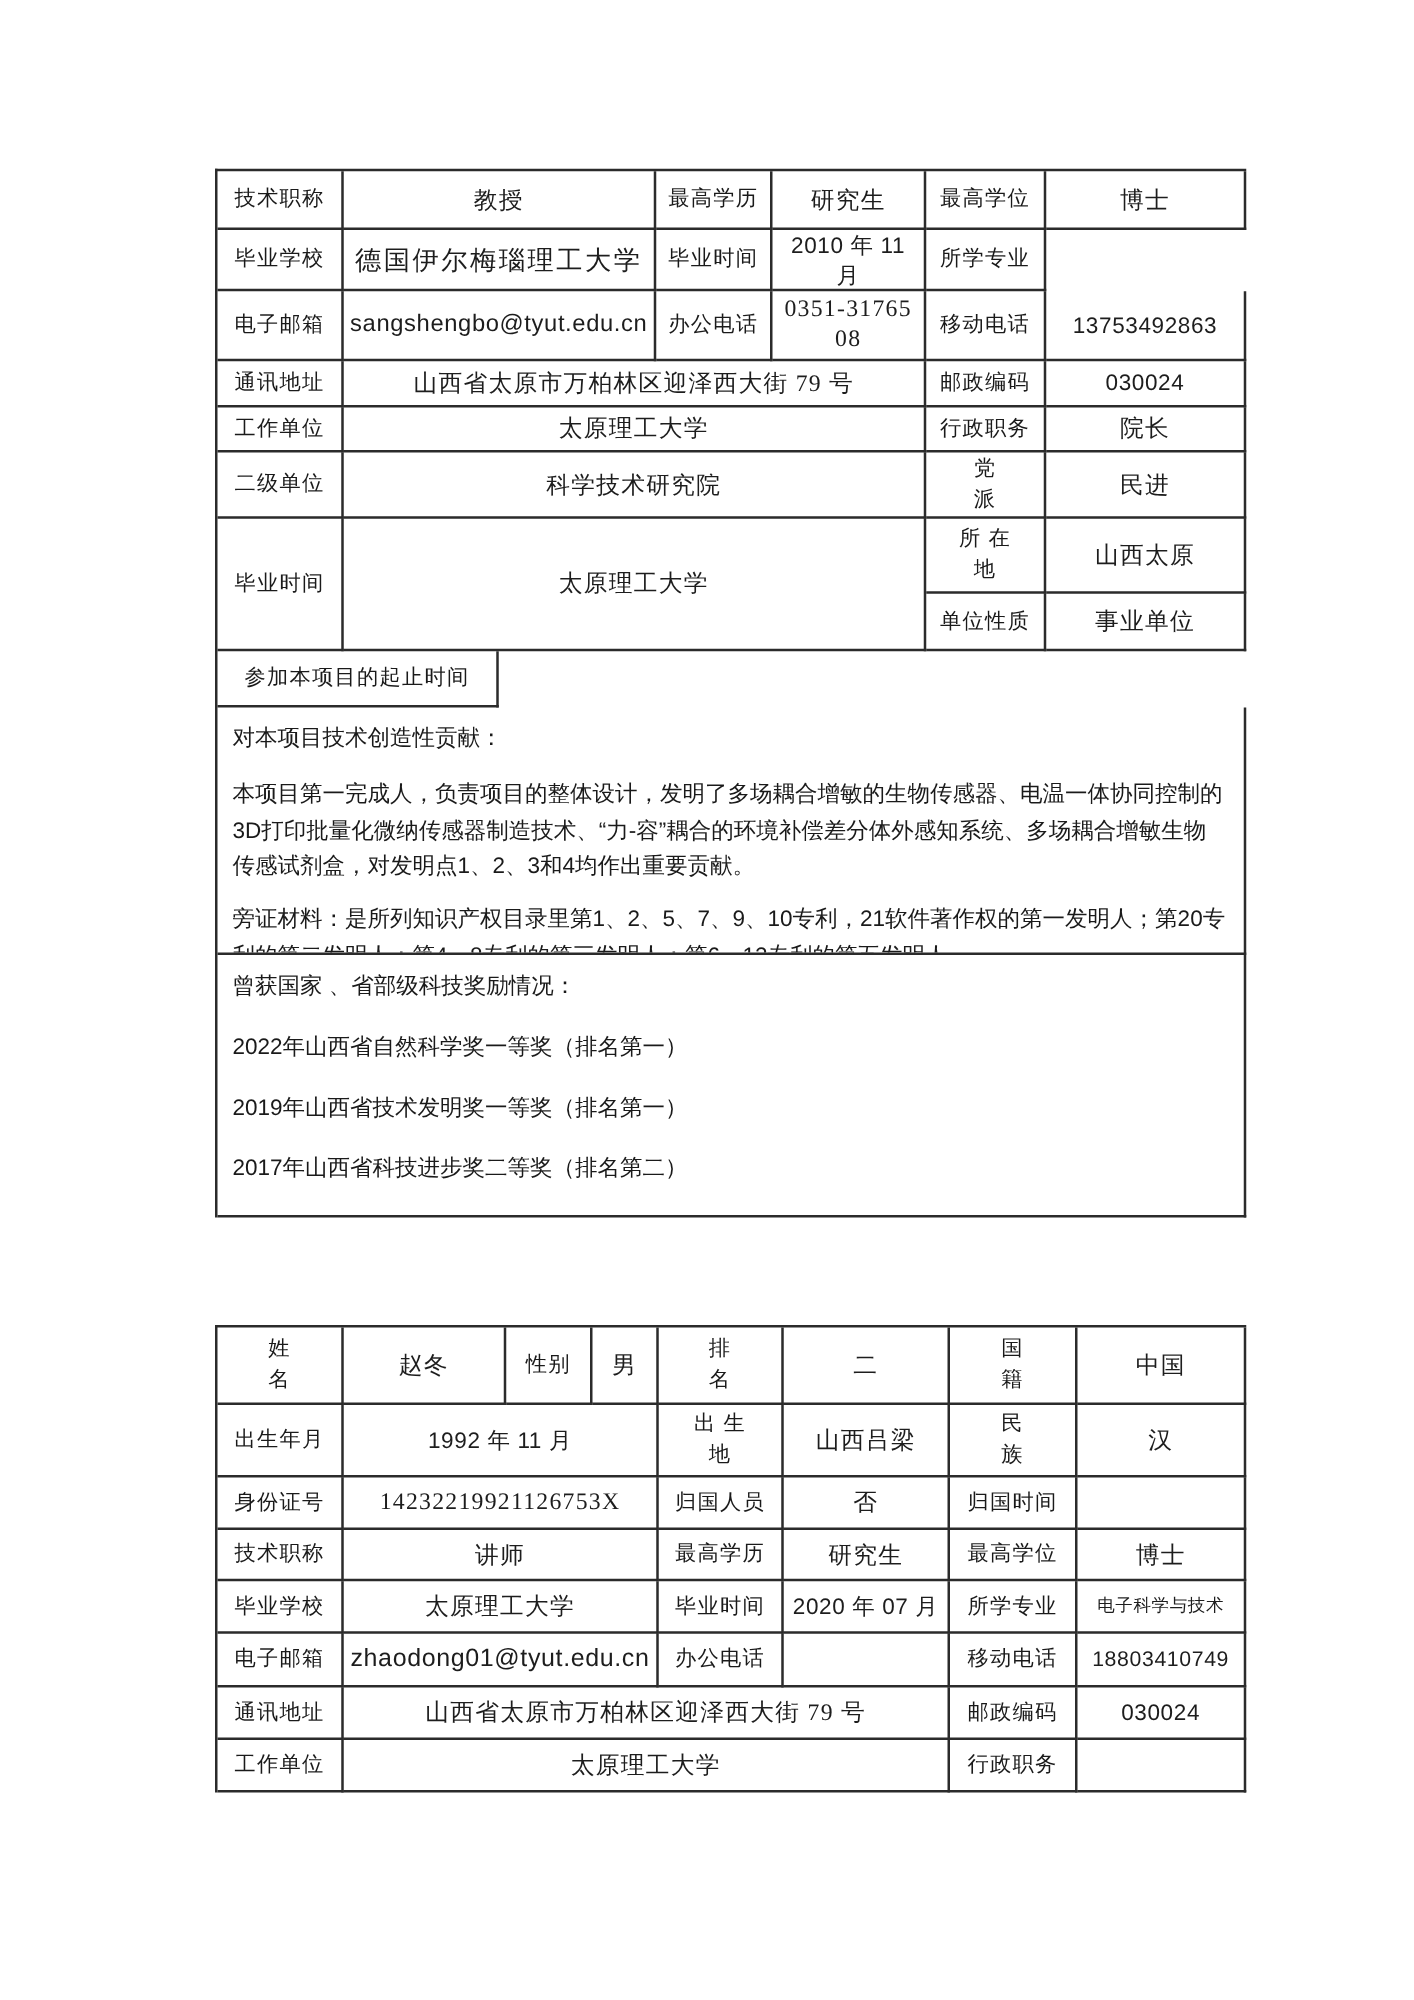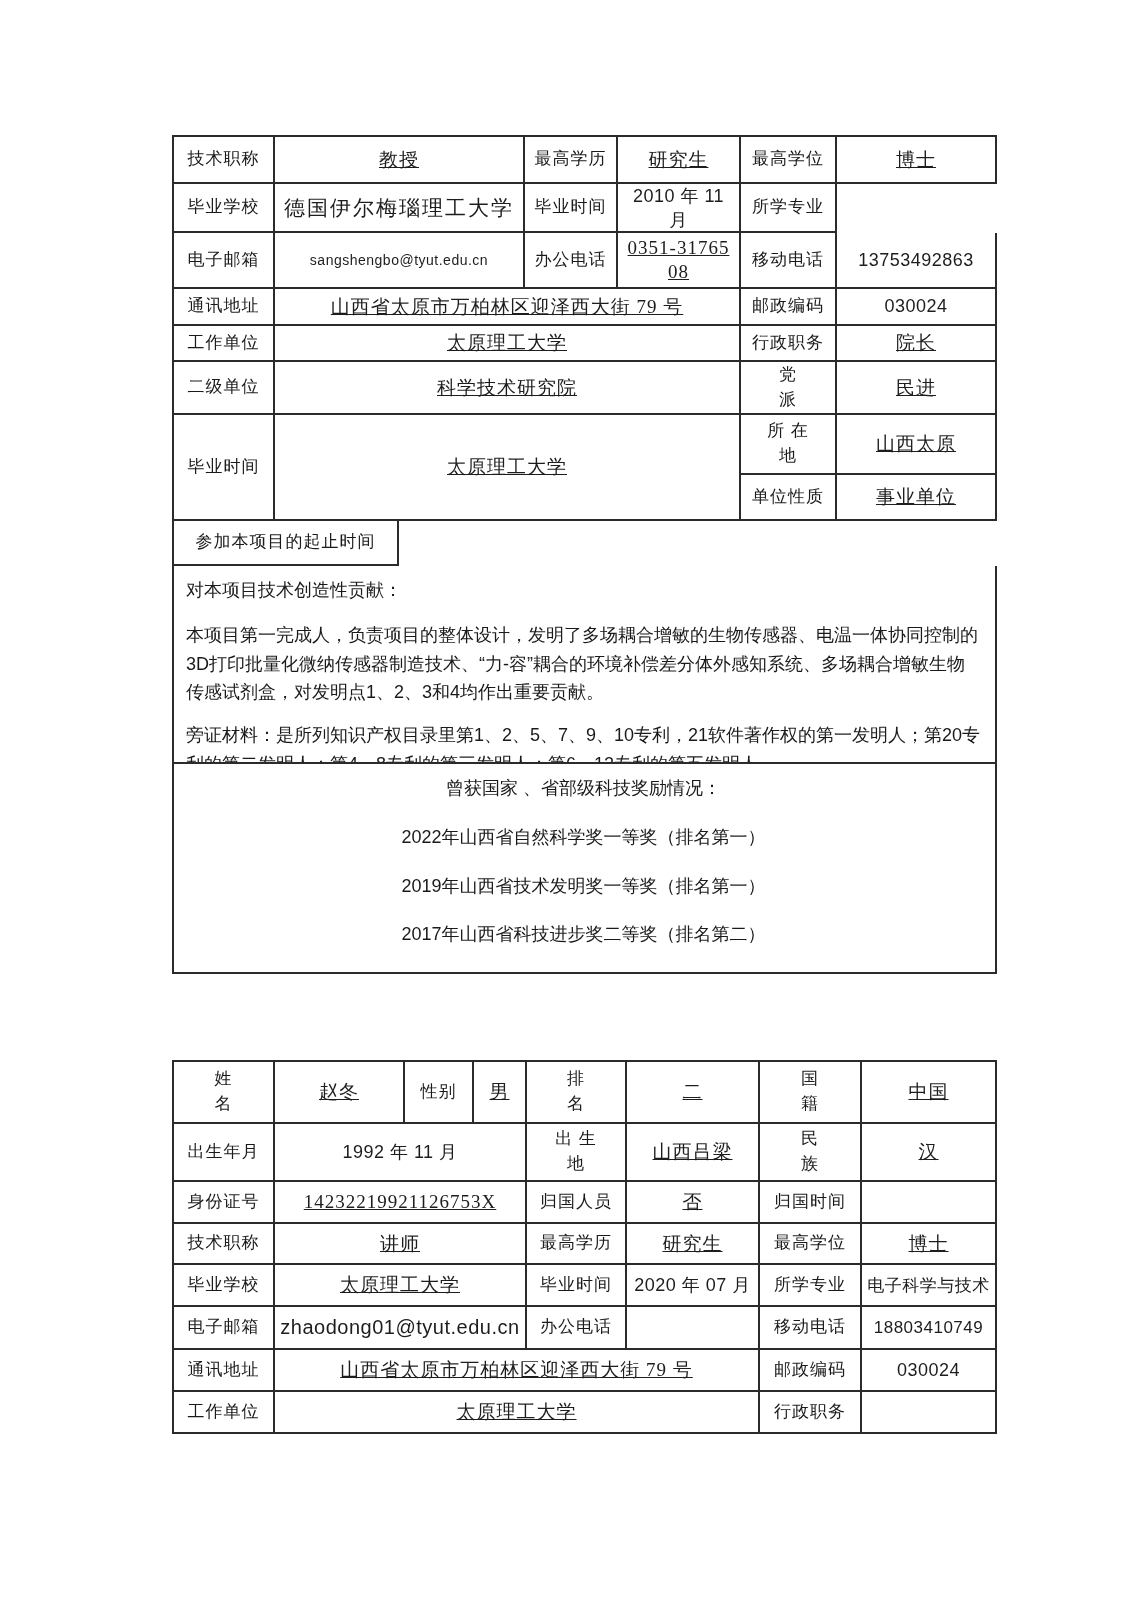--- a/index.html
+++ b/index.html
@@ -14,33 +14,33 @@
   }
   .c {
     border-right:2px solid #2b2b2b; border-bottom:2px solid #2b2b2b;
     box-sizing:border-box; display:flex; align-items:center; justify-content:center;
     padding:2px 5px; overflow:hidden; text-align:center;
   }
   .lab {
     font-family:"Liberation Sans", sans-serif; font-size:17px; letter-spacing:1px;
     white-space:pre-line; line-height:1.45; color:#1a1a1a;
   }
-  .vs  { font-family:"Liberation Serif", serif; font-size:19px; letter-spacing:1px;text-decoration:underline; }
+  .vs  { font-family:"Liberation Serif", serif; font-size:19px; letter-spacing:1px; }
   .vs-lg { font-family:"Liberation Serif", serif; font-size:21px; letter-spacing:2px; }
-  .vs-sm { font-family:"Liberation Serif", serif; font-size:17px; letter-spacing:0.5px; }
+  .vs-sm { font-family:"Liberation Serif", serif; font-size:14px; letter-spacing:0.5px; }
   .vn  { font-family:"Liberation Sans", sans-serif; font-size:18px; letter-spacing:0.5px; }
   .wrap-digits { word-break:break-all; line-height:1.25; }
   .block {
     display:block; text-align:left; padding:10px 14px 6px 12px;
     font-family:"Liberation Sans", sans-serif; font-size:18px; line-height:1.6;
     color:#1a1a1a;
   }
   .block p { margin:0 0 14px 0; }
   .block .bt { margin-bottom:16px; }
-  .awards p { margin:0 0 20px 0;text-align:center; }
+  .awards p { margin:0 0 20px 0; }
 </style>
 </head>
 <body>
 
 <div class="page">
 
   <div class="tbl" style="left:172px; top:135px;
               grid-template-columns:101px 124px 126px 93px 123px 96px 160px;
               grid-template-rows:47px 49px 56px 37px 36px 53px 60px 46px 45px 198px 210px;">
 
@@ -51,21 +51,21 @@
     <div class="c lab" style="grid-area:1/6/2/7">最高学位</div>
     <div class="c vs" style="grid-area:1/7/2/8">博士</div>
 
     <div class="c lab" style="grid-area:2/1/3/2">毕业学校</div>
     <div class="c vs-lg" style="grid-area:2/2/3/4">德国伊尔梅瑙理工大学</div>
     <div class="c lab" style="grid-area:2/4/3/5">毕业时间</div>
     <div class="c vn" style="grid-area:2/5/3/6">2010 年 11 月</div>
     <div class="c lab" style="grid-area:2/6/3/7">所学专业</div>
 
     <div class="c lab" style="grid-area:3/1/4/2">电子邮箱</div>
-    <div class="c vn" style="grid-area:3/2/4/4; font-size:14px">sangshengbo@tyut.edu.cn</div>
+    <div class="c vn" style="grid-area:3/2/4/4; font-size:19px">sangshengbo@tyut.edu.cn</div>
     <div class="c lab" style="grid-area:3/4/4/5">办公电话</div>
     <div class="c vs wrap-digits" style="grid-area:3/5/4/6">0351-3176508</div>
     <div class="c lab" style="grid-area:3/6/4/7">移动电话</div>
     <div class="c vn" style="grid-area:3/7/4/8">13753492863</div>
 
     <div class="c lab" style="grid-area:4/1/5/2">通讯地址</div>
     <div class="c vs" style="grid-area:4/2/5/6">山西省太原市万柏林区迎泽西大街 79 号</div>
     <div class="c lab" style="grid-area:4/6/5/7">邮政编码</div>
     <div class="c vn" style="grid-area:4/7/5/8">030024</div>
 

